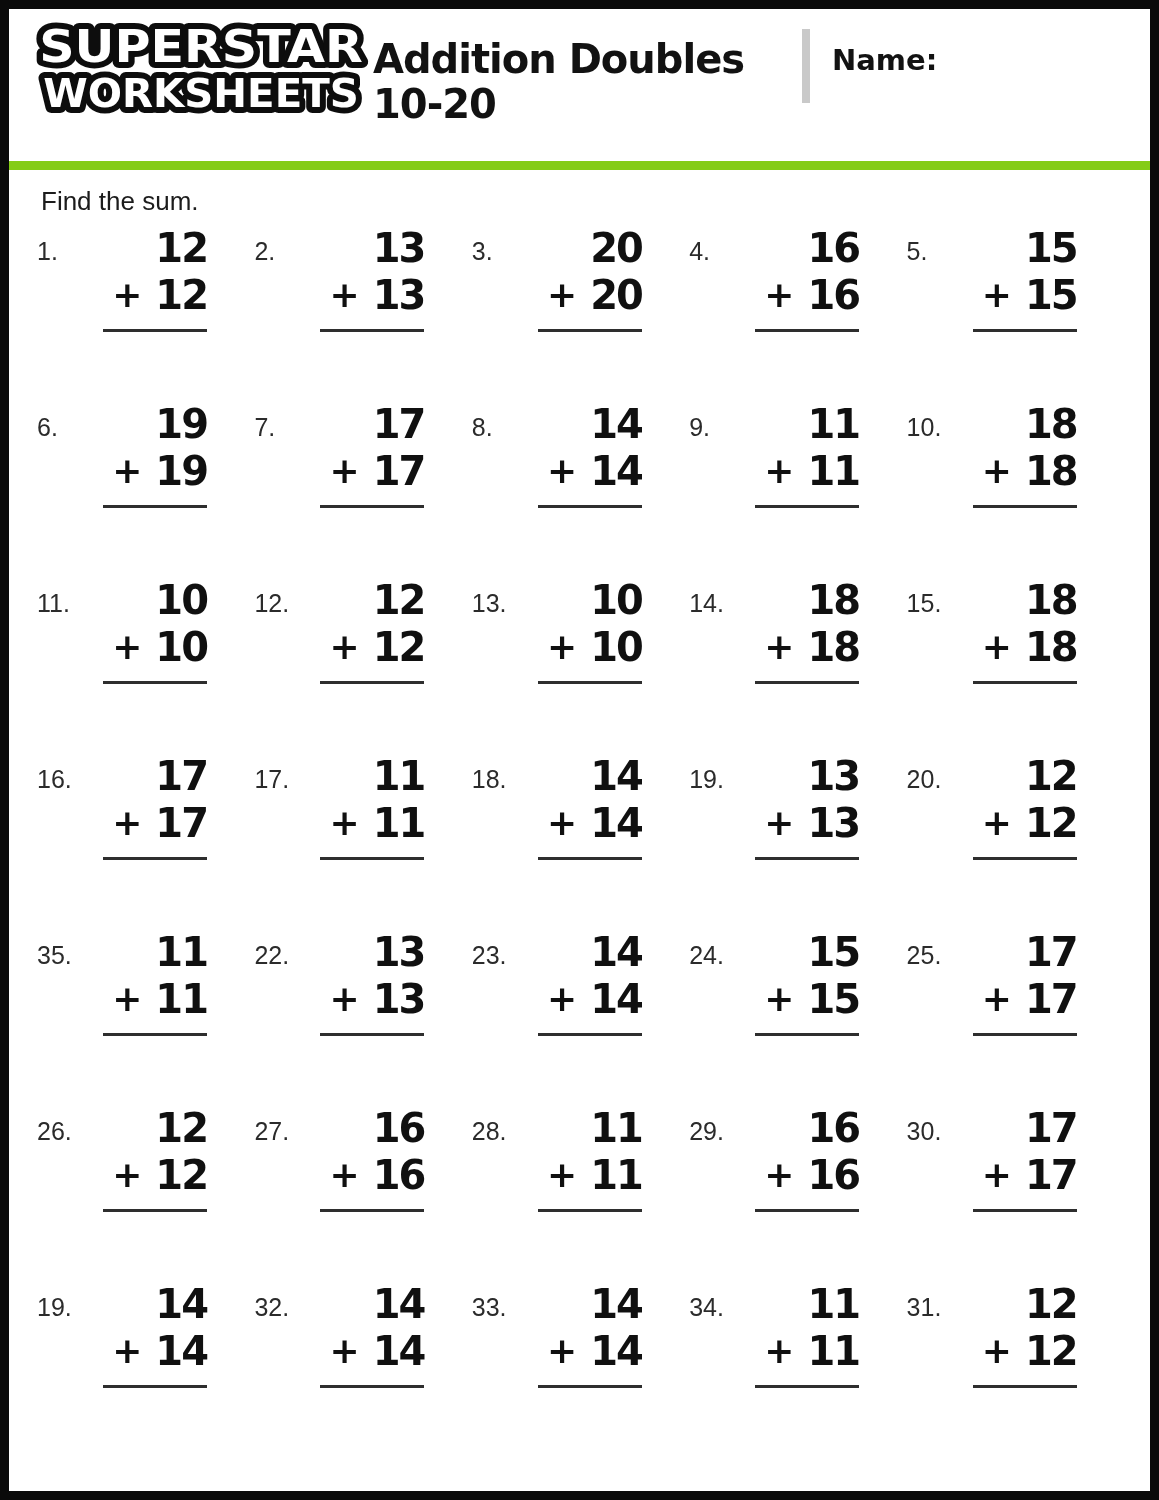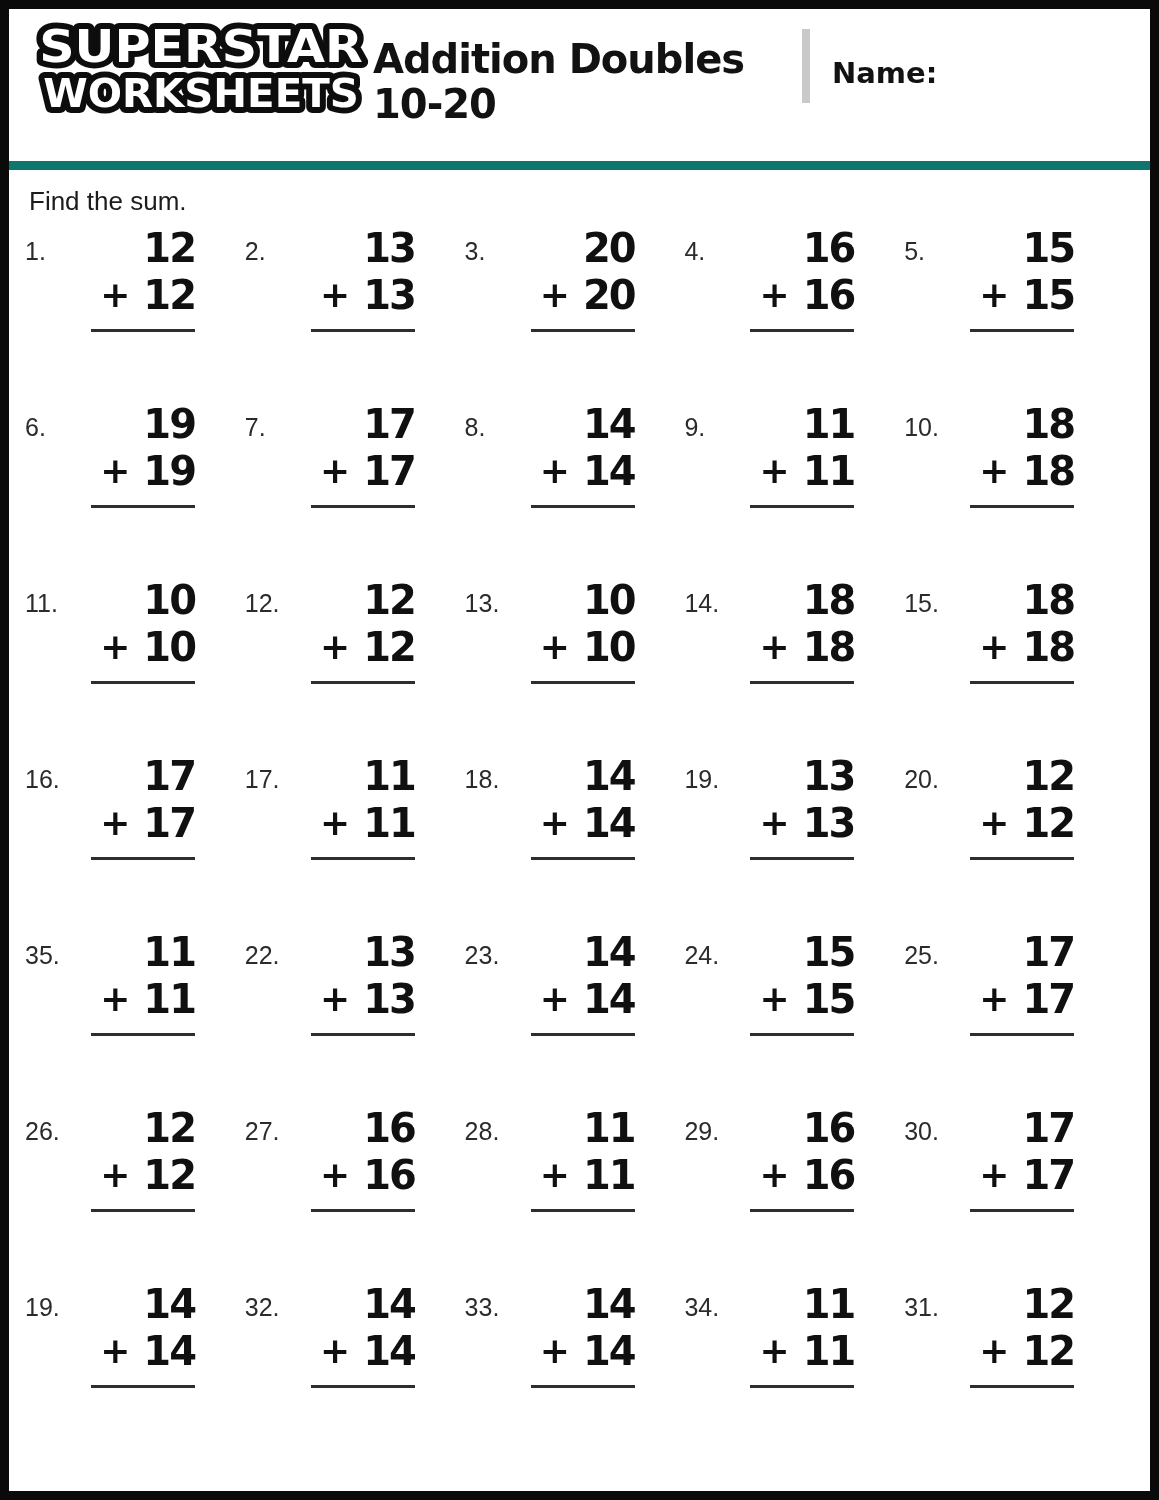--- a/index.html
+++ b/index.html
@@ -3,45 +3,45 @@
 <meta charset="utf-8">
 <style>
   html,body { margin:0; padding:0; background:#e9e9e9; }
   body { width:1159px; height:1500px; position:relative; font-family:"Liberation Sans",sans-serif; }
   .page {
     position:absolute; inset:0; background:#ffffff;
     border:9px solid #0a0a0a; box-sizing:border-box;
   }
   .header {
     height:161px; box-sizing:border-box;
-    border-bottom:9px solid #0f766e;
+    border-bottom:9px solid #84cc16;
     display:flex; align-items:flex-start;
     padding:12px 18px 0 20px;
   }
   .logo { flex:none; }
   .logo svg { width:344px; height:100px; display:block; }
   .logo text {
     font-family:"DejaVu Sans","Liberation Sans",sans-serif;
     font-weight:bold; fill:#ffffff; stroke:#0d0d0d;
     paint-order:stroke; stroke-linejoin:round;
   }
   .title {
     flex:1; text-align:left; margin-top:16px;
     font-family:"DejaVu Sans","Liberation Sans",sans-serif;
     font-weight:bold; font-size:40px; line-height:1.12;
     color:#121212; letter-spacing:-1px;
   }
-  .name-section { flex:none; width:330px; display:flex;align-items:center; }
+  .name-section { flex:none; width:330px; display:flex; }
   .name-divider { width:8px; height:74px; background:#c9c9c9; margin-top:8px; flex:none; }
   .name-label {
     font-family:"DejaVu Sans","Liberation Sans",sans-serif;
     font-weight:bold; font-size:29px; color:#121212;
     margin:22px 0 0 22px;
   }
-  .content { padding:14px 26px 0 16px; }
+  .content { padding:14px 26px 0 28px; }
   .instruction { font-size:26px; color:#1c1c1c; margin:2px 0 10px 4px; }
   .grid {
     display:grid; grid-template-columns:repeat(5,1fr);
     grid-auto-rows:176px; margin-top:6px;
   }
   .problem { display:flex; align-items:flex-start; }
   .pnum { flex:none; width:56px; padding-top:10px; font-size:25px; color:#2b2b2b; }
   .work {
     display:flex; flex-direction:column; align-items:flex-end;
     margin-left:10px; min-width:98px;

